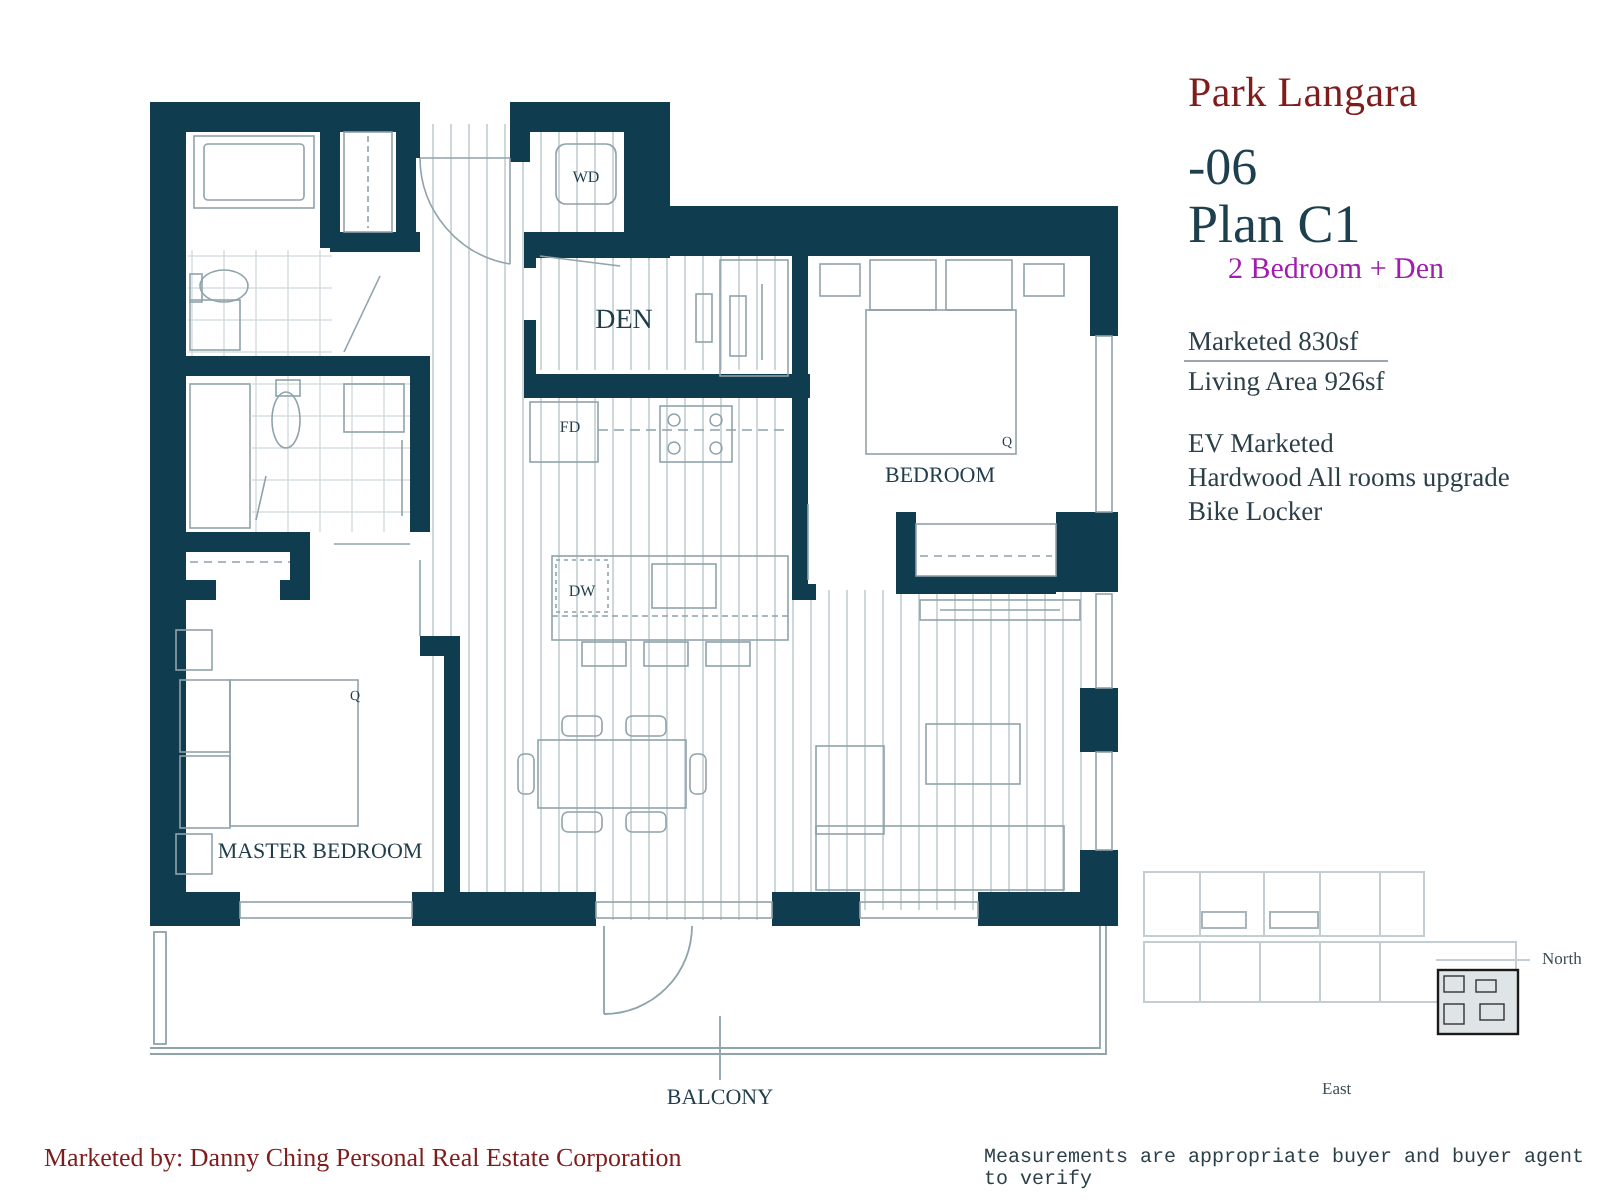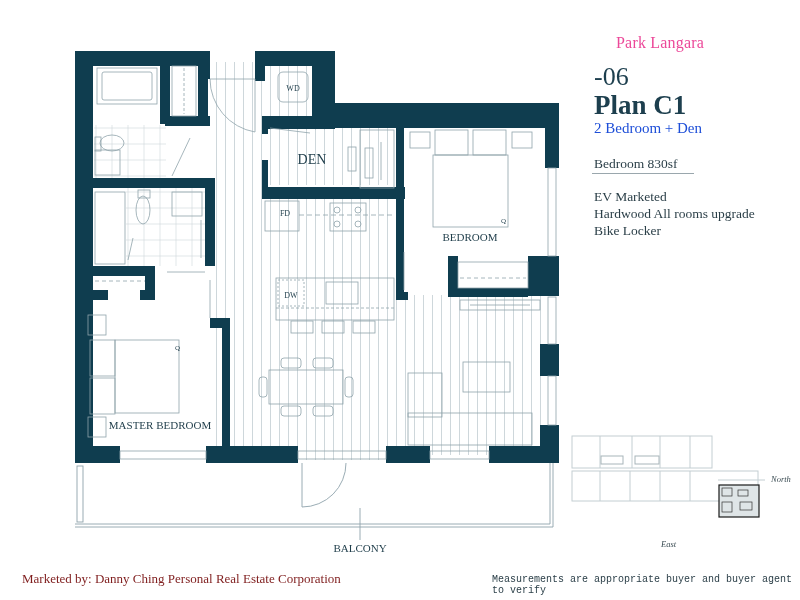--- a/index.html
+++ b/index.html
@@ -2,33 +2,33 @@
 <html><head>
 <meta charset="utf-8">
 <style>
   * { box-sizing: border-box; margin: 0; padding: 0; }
   html, body { width: 800px; height: 600px; background: #ffffff; overflow: hidden; }
   body { position: relative; font-family: "DejaVu Serif", "Liberation Serif", serif; color: #1f3d4a; }
 
   .plan { position: absolute; left: 0; top: 0; width: 800px; height: 600px; }
 
   .info { position: absolute; left: 594px; top: 34px; width: 200px; }
-  .info .project { font-size: 16px; letter-spacing: 0.2px; color: #ec4899; font-family: "Liberation Serif", serif; margin-left: 22px; }
+  .info .project { font-size: 21px; letter-spacing: 0.2px; color: #7f1d1d; font-family: "Liberation Serif", serif; }
   .info .unit { font-size: 26px; margin-top: 12px; line-height: 26px; color: #1d3f4e; font-family: "Liberation Serif", serif; }
-  .info .plan-name { font-size: 27px; line-height: 30px; color: #1d3f4e; font-family: "Liberation Serif", serif; font-weight: bold; }
-  .info .plan-type { font-size: 15px; line-height: 17px; color: #1d4ed8; font-family: "Liberation Serif", serif; }
+  .info .plan-name { font-size: 27px; line-height: 30px; color: #1d3f4e; font-family: "Liberation Serif", serif; }
+  .info .plan-type { font-size: 15px; line-height: 17px; color: #a21caf; font-family: "Liberation Serif", serif; margin-left: 20px; }
   .areas { margin-top: 18px; font-size: 13.5px; line-height: 17px; font-family: "Liberation Serif", serif; color: #2b3f48; }
   .areas .divider { width: 102px; height: 1px; background: #9aa7ad; margin: 1px 0 1px -2px; }
   .features { margin-top: 14px; font-size: 13.5px; line-height: 17px; font-family: "Liberation Serif", serif; color: #2b3f48; }
 
   .footer-left { position: absolute; left: 22px; top: 571px; font-size: 13px; font-family: "Liberation Serif", serif; color: #7f1d1d; }
   .footer-right { position: absolute; left: 492px; top: 574px; font-size: 10px; font-family: Liberation Mono, monospace; color: #2b3f48; }
 
   .label { font-family: "Liberation Serif", serif; fill: #1f3d4a; }
-  .keyplan-label { position: absolute; font-size: 8.5px; font-family: "Liberation Serif", serif; color: #3d4e55; font-style: italic; }
+  .keyplan-label { position: absolute; font-size: 8.5px; font-family: "Liberation Serif", serif; color: #3d4e55; }
 </style>
 </head>
 <body>
 
 <svg class="plan" viewBox="0 0 800 600" xmlns="http://www.w3.org/2000/svg">
   <defs>
     <pattern id="wood" width="9" height="10" patternUnits="userSpaceOnUse">
       <line x1="0.5" y1="0" x2="0.5" y2="10" stroke="#b9c6cb" stroke-width="0.7"></line>
     </pattern>
     <pattern id="tile" width="16" height="16" patternUnits="userSpaceOnUse">
@@ -245,22 +245,23 @@
 <div class="keyplan-label" style="left:771px; top:474px;">North</div>
 <div class="keyplan-label" style="left:661px; top:539px;">East</div>
 
 <div class="info">
   <div class="project">Park Langara</div>
   <div class="unit">-06</div>
   <div class="plan-name">Plan C1</div>
   <div class="plan-type">2 Bedroom + Den</div>
 
   <div class="areas">
-    <div>Bedroom 830sf</div>
+    <div>Marketed 830sf</div>
     <div class="divider"></div>
+    <div>Living Area 926sf</div>
   </div>
 
   <div class="features">
     <div>EV Marketed</div>
     <div>Hardwood All rooms upgrade</div>
     <div>Bike Locker</div>
   </div>
 </div>
 
 <div class="footer-left">Marketed by: Danny Ching Personal Real Estate Corporation</div>

